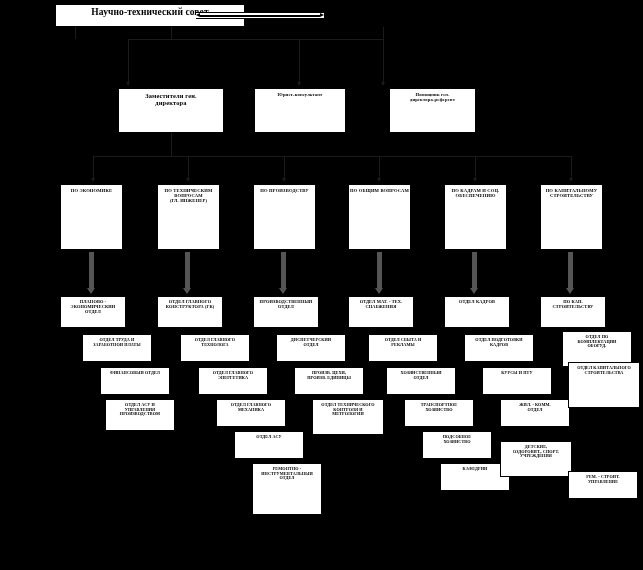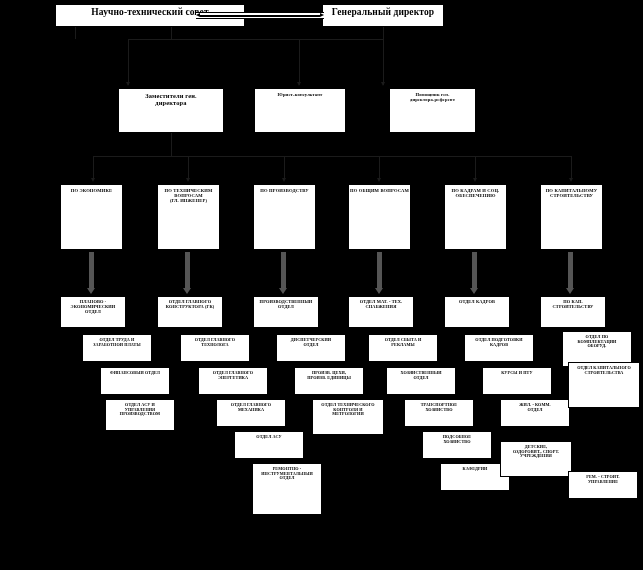--- a/index.html
+++ b/index.html
@@ -111,23 +111,20 @@
 </style>
 </head>
 <body>
 
 <div id="canvas">
 
   <div class="box s-top" style="left:55px; top:4px; width:190px; height:23px;">
     <span class="line">Научно-технический совет</span>
   </div>
 
-  <div class="box s-top" style="left:322px; top:4px; width:122px; height:23px;">
-    <span class="line">Генеральный директор</span>
-  </div>
 
   <div class="dblarrow" style="left:196px; top:12px; width:128px;">
     <span class="ah-l"></span>
     <span class="bar"></span>
     <span class="ah-r"></span>
   </div>
 
   <div class="ln v" style="left:75px;  top:27px; height:12px;"></div>
   <div class="ln v" style="left:383px; top:27px; height:12px;"></div>
   <div class="ln h" style="left:128px; top:39px; width:256px;"></div>

